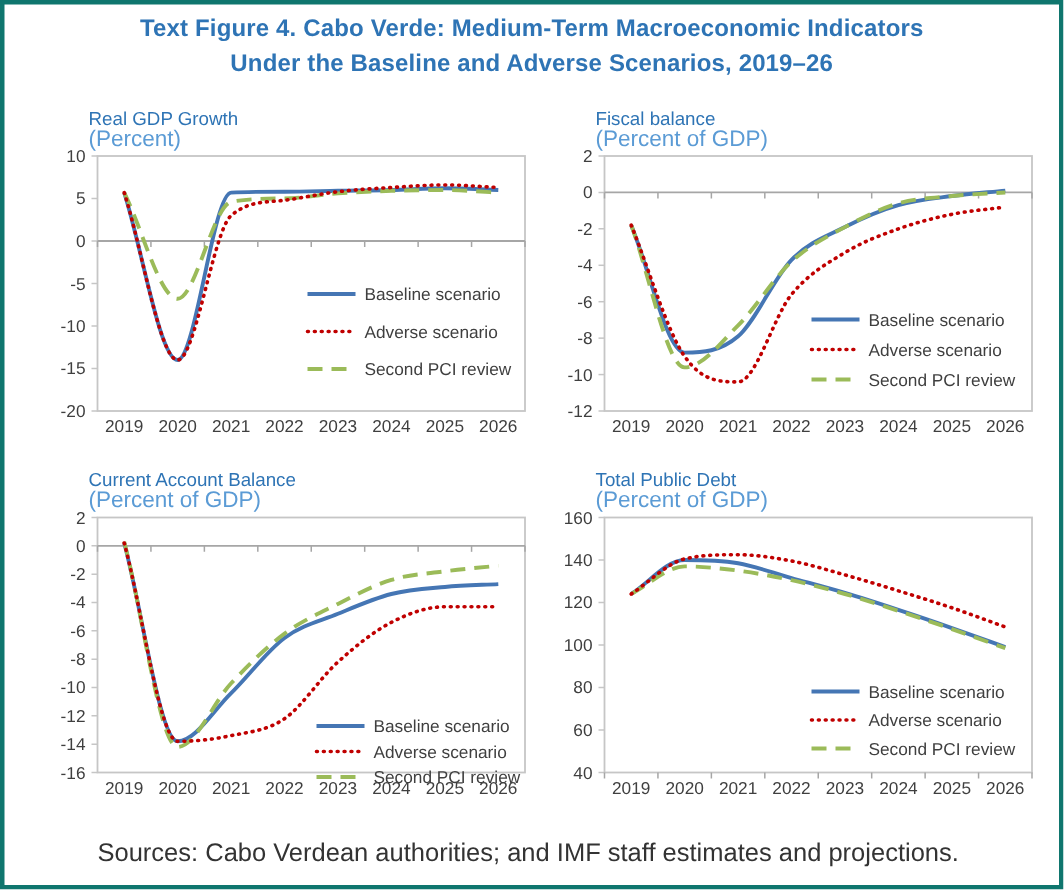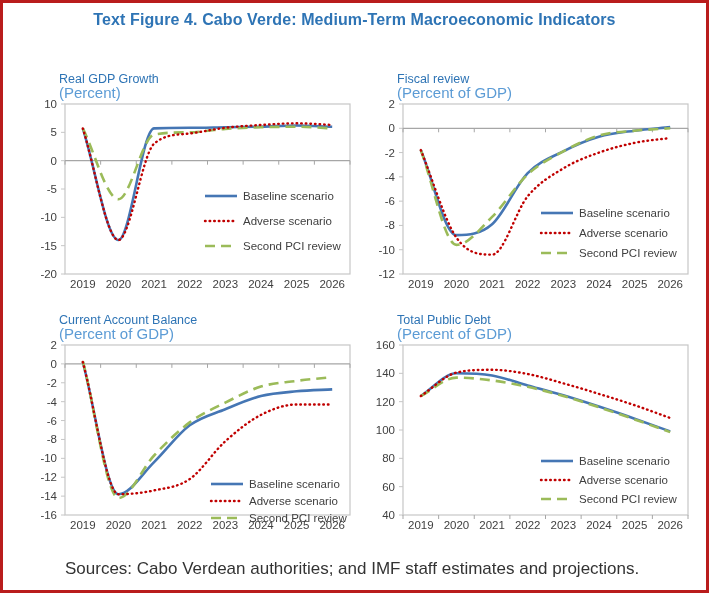--- a/index.html
+++ b/index.html
@@ -1,36 +1,37 @@
 <!DOCTYPE html>
 <html><head>
 <meta charset="utf-8">
 <style>
   html,body{margin:0;padding:0;background:#fff;font-family:"Liberation Sans",sans-serif;}
   .frame{position:relative;width:709px;height:593px;box-sizing:border-box;
-         border:3px solid #b91c1c;background:#fff;overflow:hidden;}
+         border:3px solid #0f766e;background:#fff;overflow:hidden;}
   .fig-title{position:absolute;left:0;width:100%;text-align:center;
               font-weight:bold;font-size:16px;color:#2e74b5;letter-spacing:0.1px;}
   #title1{top:8px;}
   #title2{top:31px;}
   .cell{position:absolute;width:335px;}
   #c0{left:22px;top:69px;}
   #c1{left:360px;top:69px;}
   #c2{left:22px;top:310px;}
   #c3{left:360px;top:310px;}
   .chart-title{padding-left:34px;font-size:12.5px;font-weight:normal;color:#2e74b5;line-height:14px;}
   .chart-subtitle{padding-left:34px;font-size:15px;color:#5b9bd5;line-height:13px;}
   svg.plot{display:block;overflow:visible;}
   .sources{position:absolute;left:62px;top:556px;font-size:17px;color:#333;}
 </style>
 </head>
 <body>
 
 <div class="frame">
   <div class="fig-title" id="title1">Text Figure 4. Cabo Verde: Medium-Term Macroeconomic Indicators</div>
+  <div class="fig-title" id="title2">Under the Baseline and Adverse Scenarios, 2019–26</div>
 
   <div class="cell" id="c0">
     <div class="chart-title">Real GDP Growth</div>
     <div class="chart-subtitle">(Percent)</div>
     <svg class="plot" width="335" height="200">
         <rect x="40" y="5" width="285" height="170" fill="none" stroke="#c6c6c6" stroke-width="1.2"></rect>
         <line x1="36" y1="175" x2="40" y2="175" stroke="#c6c6c6" stroke-width="1"></line>
         <text x="32" y="179" text-anchor="end" font-size="11.5" fill="#3f3f3f">-20</text>
         <line x1="36" y1="146.66666666666669" x2="40" y2="146.66666666666669" stroke="#c6c6c6" stroke-width="1"></line>
         <text x="32" y="150.66666666666669" text-anchor="end" font-size="11.5" fill="#3f3f3f">-15</text>
@@ -68,21 +69,21 @@
         <line x1="180" y1="97" x2="212" y2="97" stroke="#4576b4" stroke-width="2.6"></line>
         <text x="218" y="101" font-size="11.5" fill="#3f3f3f">Baseline scenario</text>
         <line x1="180" y1="122" x2="212" y2="122" stroke="#c00000" stroke-width="2.4" stroke-dasharray="0.6 4" stroke-linecap="round"></line>
         <text x="218" y="126" font-size="11.5" fill="#3f3f3f">Adverse scenario</text>
         <line x1="180" y1="147" x2="212" y2="147" stroke="#9bbb59" stroke-width="2.6" stroke-dasharray="10 6"></line>
         <text x="218" y="151" font-size="11.5" fill="#3f3f3f">Second PCI review</text>
       </svg>
   </div>
 
   <div class="cell" id="c1">
-    <div class="chart-title">Fiscal review</div>
+    <div class="chart-title">Fiscal balance</div>
     <div class="chart-subtitle">(Percent of GDP)</div>
     <svg class="plot" width="335" height="200">
         <rect x="40" y="5" width="285" height="170" fill="none" stroke="#c6c6c6" stroke-width="1.2"></rect>
         <line x1="36" y1="175" x2="40" y2="175" stroke="#c6c6c6" stroke-width="1"></line>
         <text x="32" y="179" text-anchor="end" font-size="11.5" fill="#3f3f3f">-12</text>
         <line x1="36" y1="150.7142857142857" x2="40" y2="150.7142857142857" stroke="#c6c6c6" stroke-width="1"></line>
         <text x="32" y="154.7142857142857" text-anchor="end" font-size="11.5" fill="#3f3f3f">-10</text>
         <line x1="36" y1="126.42857142857143" x2="40" y2="126.42857142857143" stroke="#c6c6c6" stroke-width="1"></line>
         <text x="32" y="130.42857142857144" text-anchor="end" font-size="11.5" fill="#3f3f3f">-8</text>
         <line x1="36" y1="102.14285714285714" x2="40" y2="102.14285714285714" stroke="#c6c6c6" stroke-width="1"></line>

